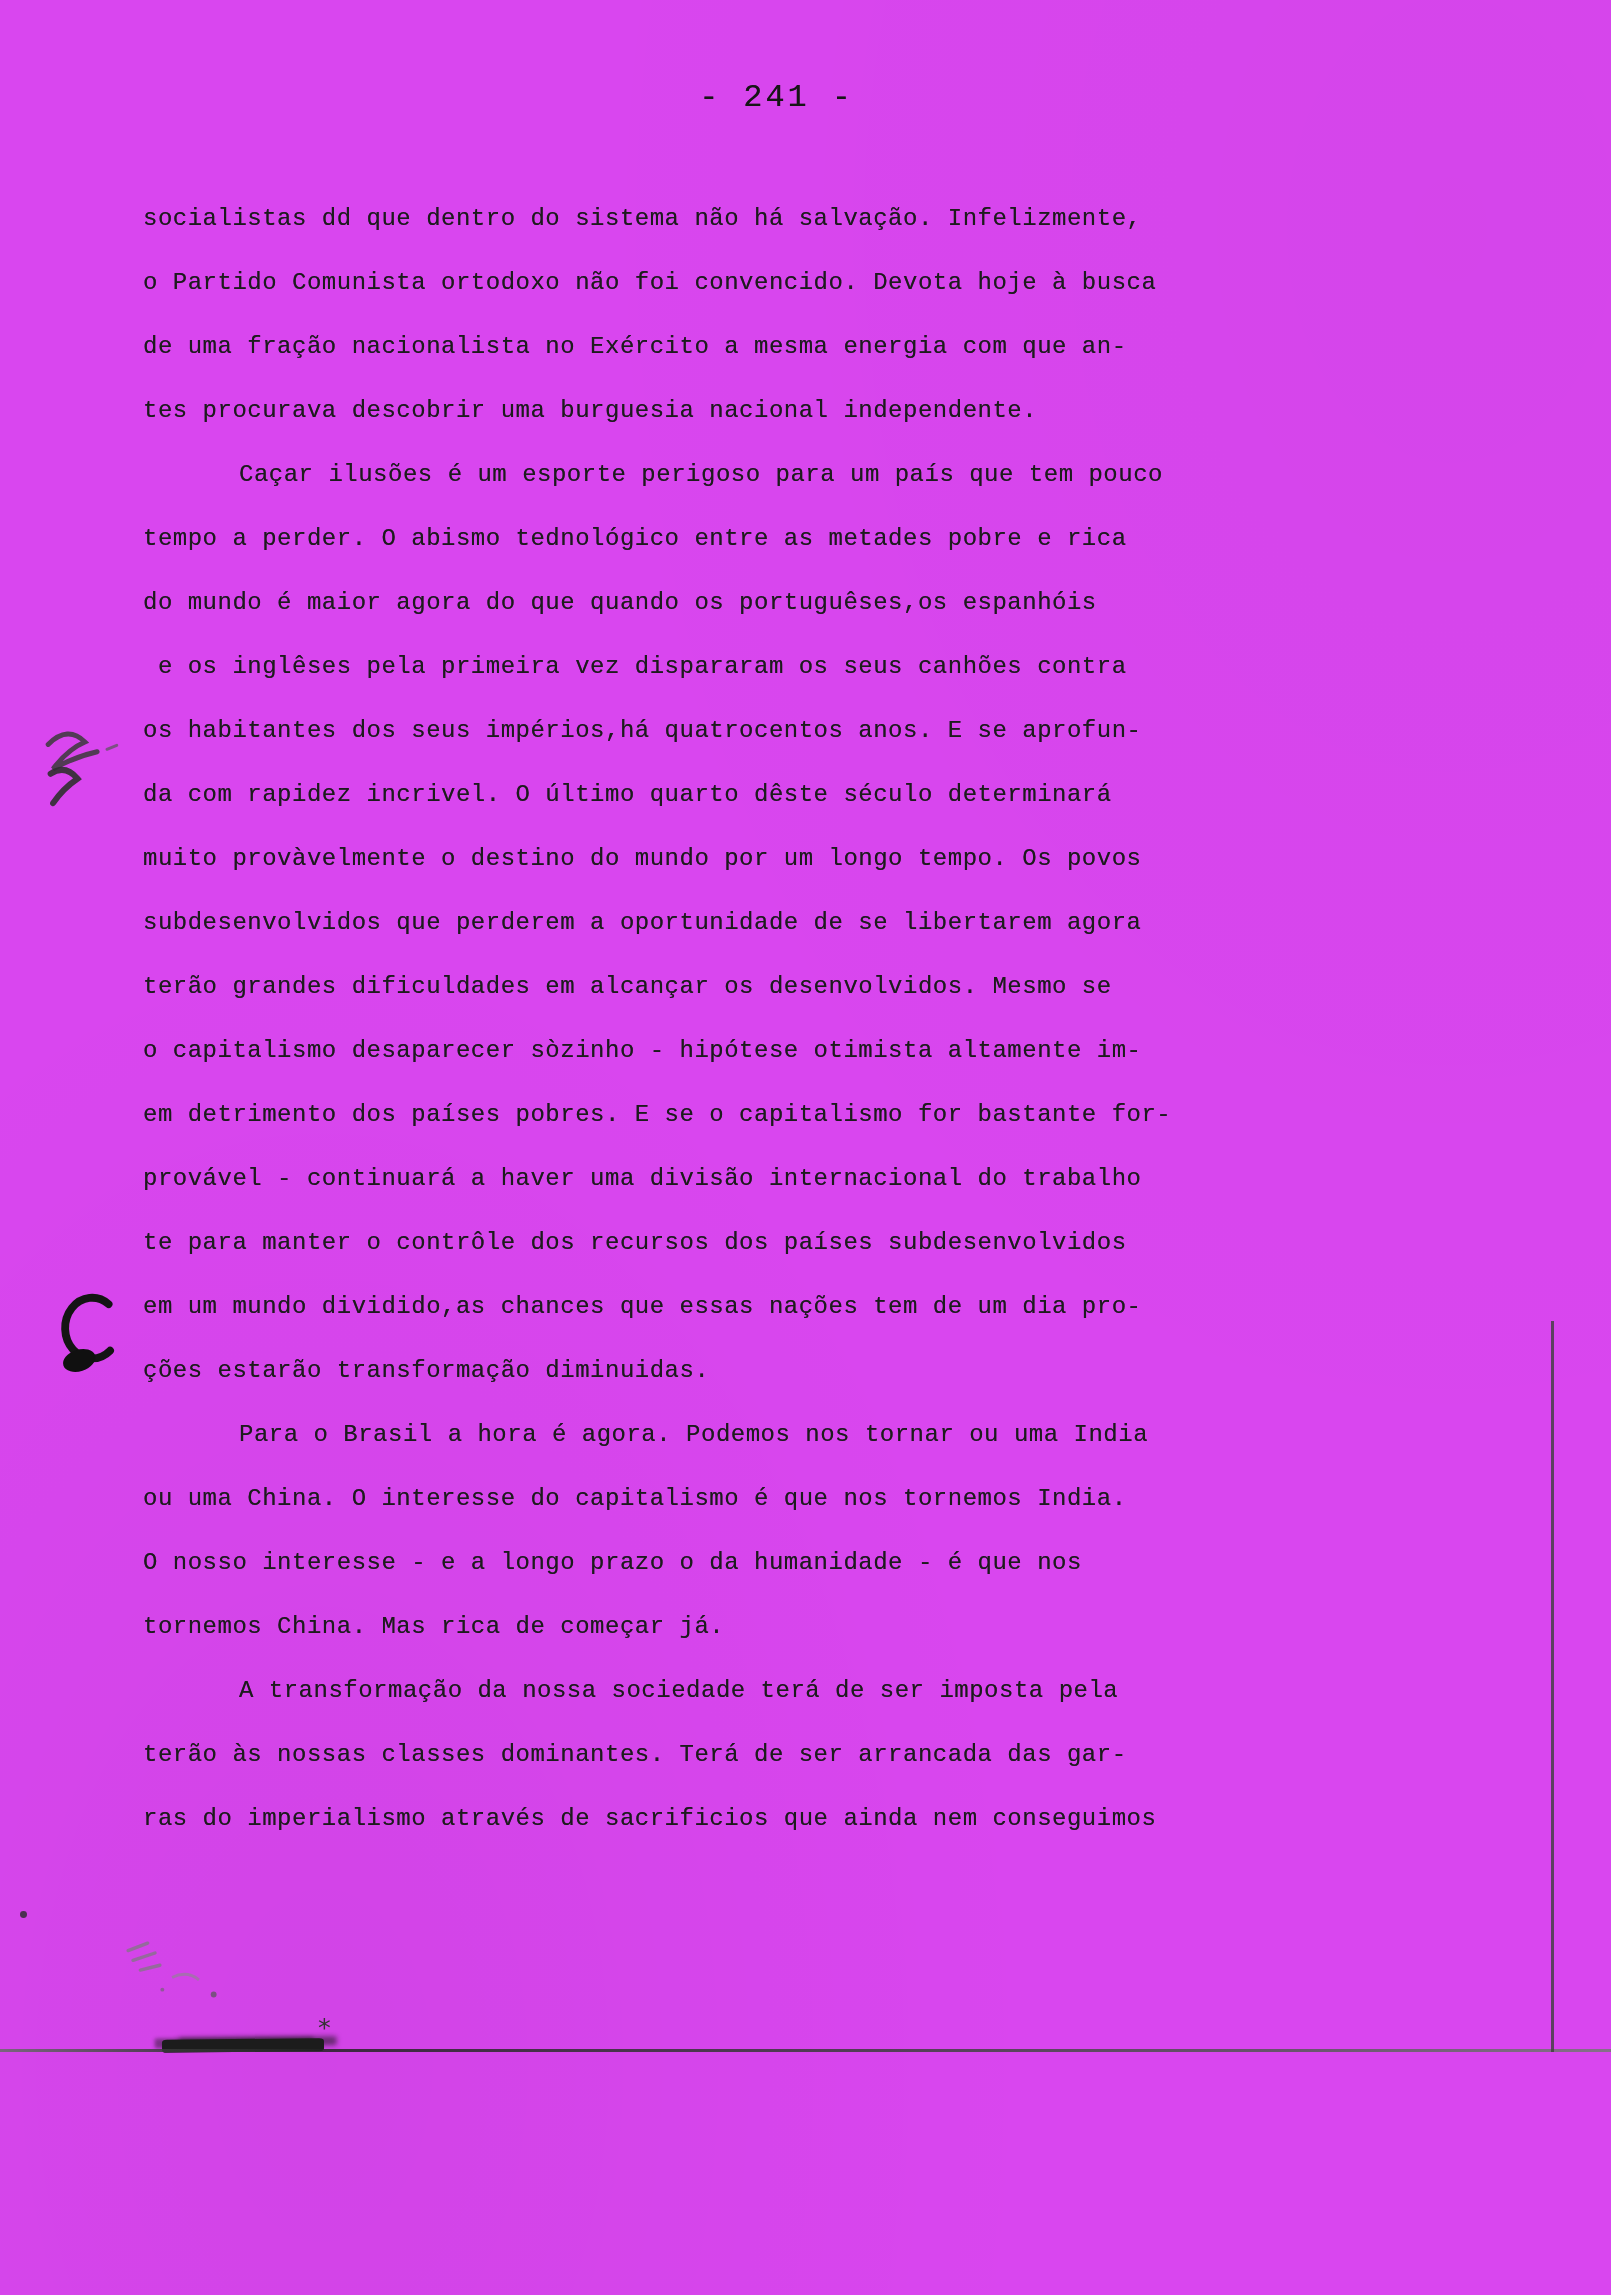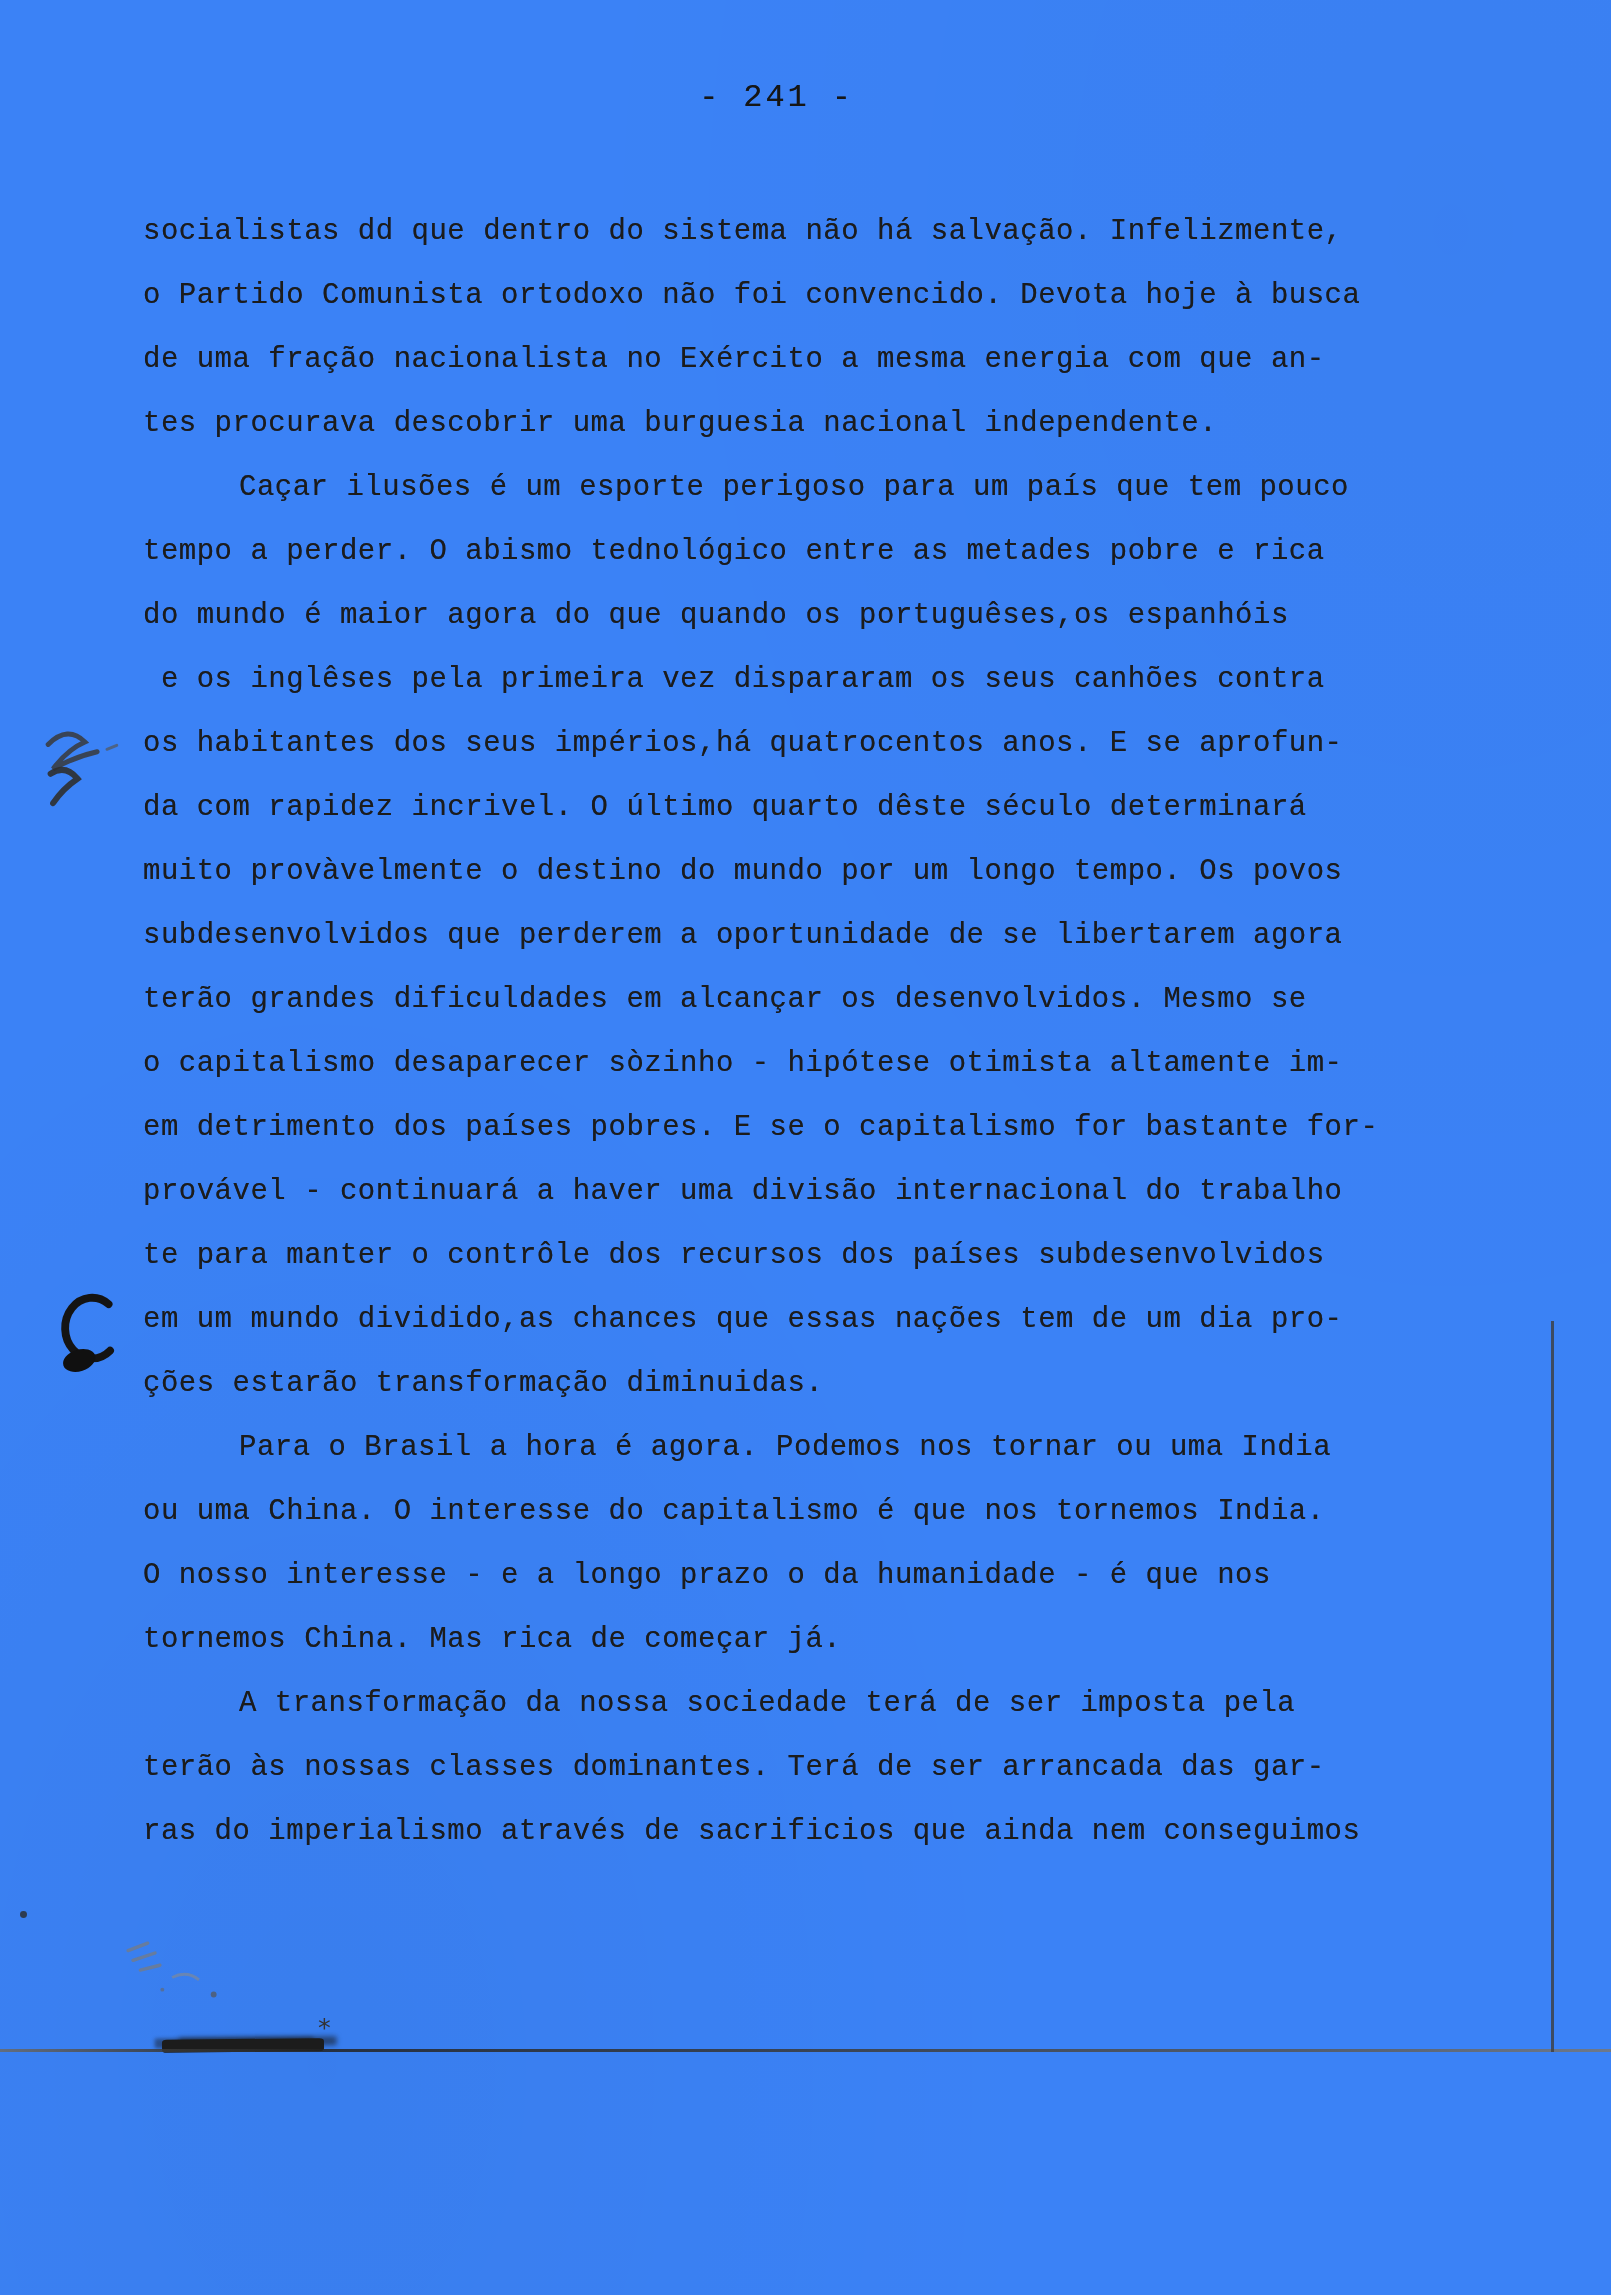--- a/index.html
+++ b/index.html
@@ -4,21 +4,21 @@
 <style>
   html, body {
     margin: 0;
     padding: 0;
     background: #e9e9e7;
   }
   .page {
     position: relative;
     width: 1612px;
     height: 2295px;
-    background: #3b82f6;
+    background: #d946ef;
     overflow: hidden;
     font-family: "Liberation Mono", "DejaVu Sans Mono", monospace;
     color: #1c1c1c;
     text-decoration: underline;
   }
   
   .page::before {
     content: "";
     position: absolute;
     inset: 0;
@@ -33,24 +33,24 @@
     left: 0;
     width: 1553px;
     text-align: center;
     font-size: 32px;
     letter-spacing: 2.9px;
     color: #161616;
     text-shadow: 0 0 0.5px rgba(0,0,0,0.55);
   }
   .text-block {
     position: absolute;
-    top: 200px;
+    top: 187px;
     left: 143px;
     width: 1376px;
-    font-size: 29px;
+    font-size: 24px;
     line-height: 64px;
     letter-spacing: 0.5px;
     text-shadow: 0 0 0.5px rgba(0,0,0,0.5);
   }
   .line {
     white-space: pre;
     height: 64px;
   }
   .line.indent {
     padding-left: 96px;

